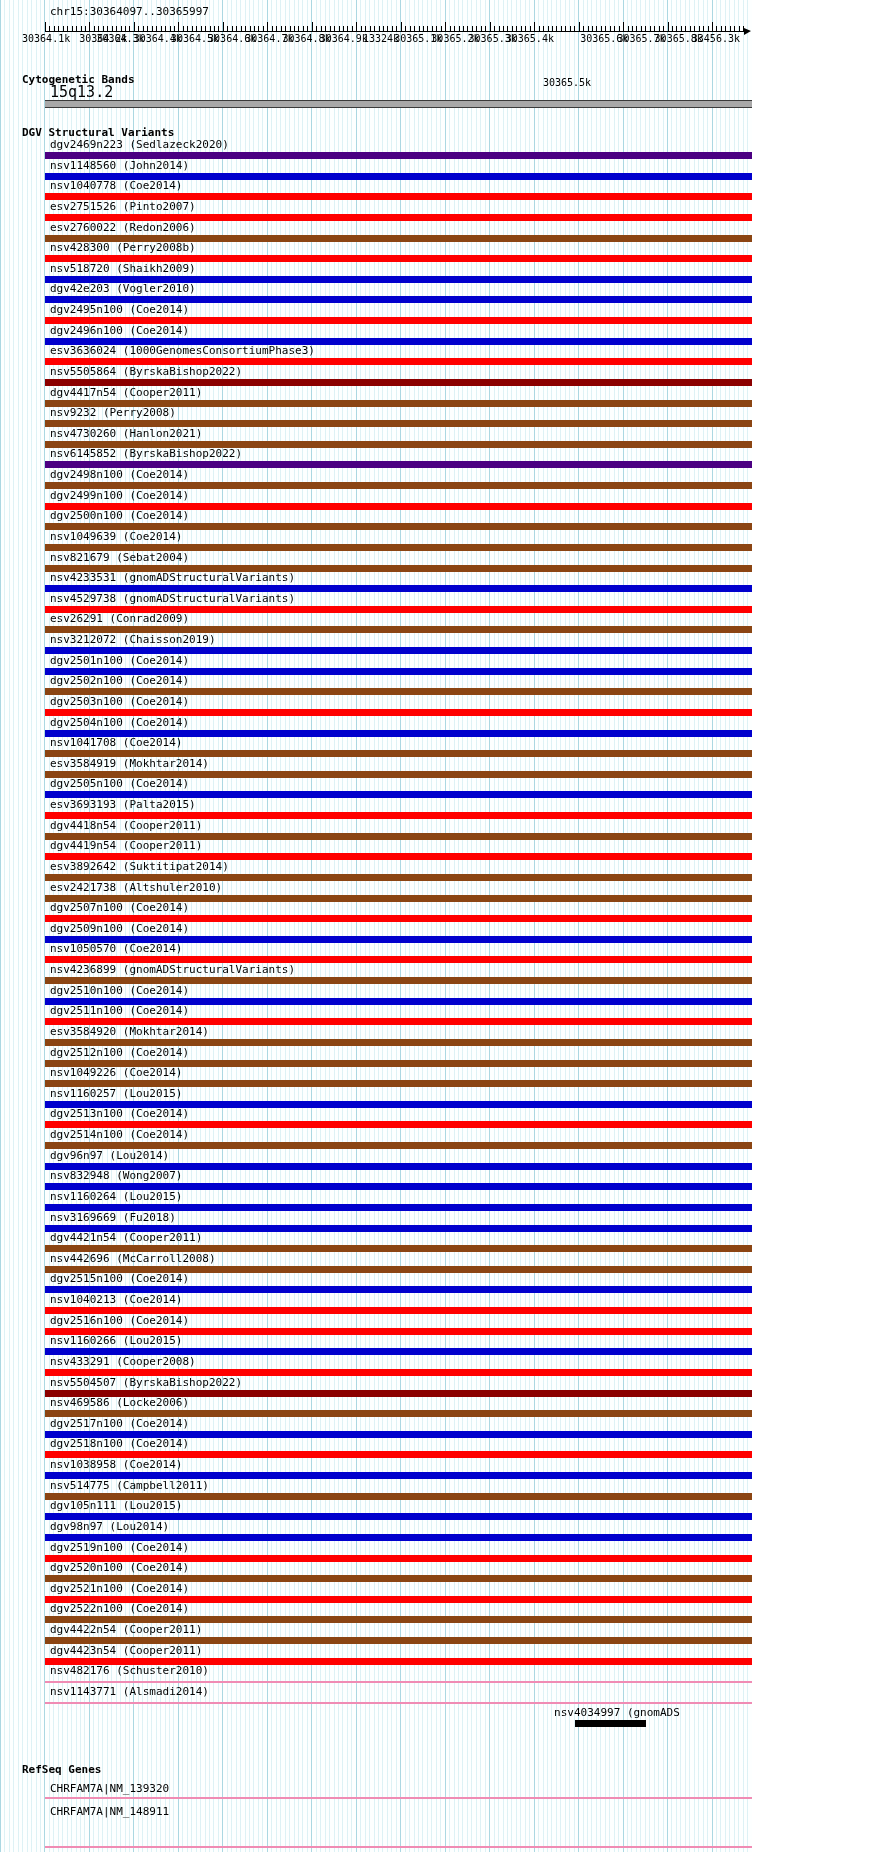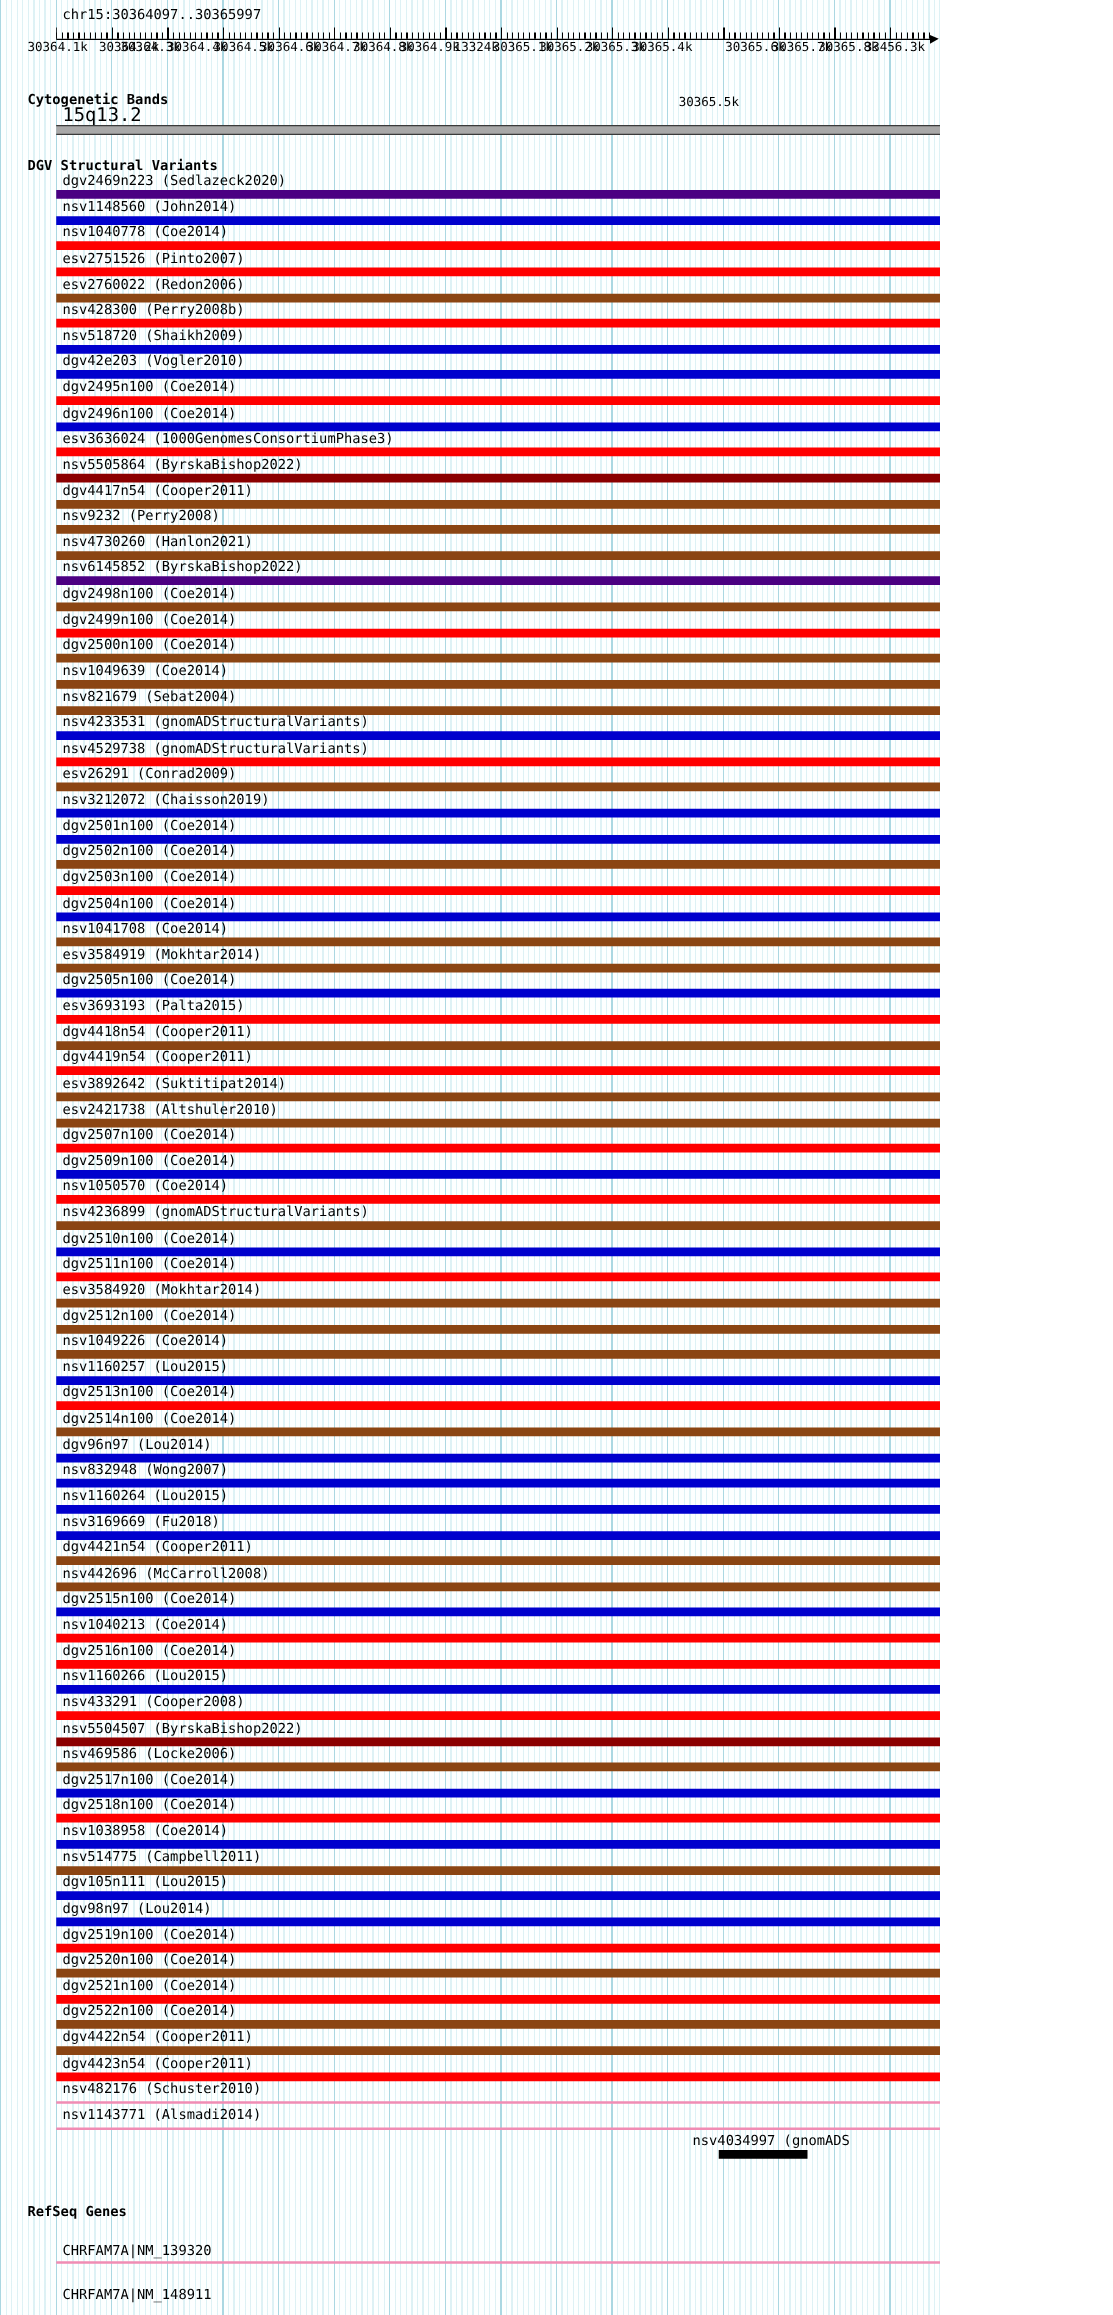--- a/index.html
+++ b/index.html
@@ -104,21 +104,21 @@
     margin-top:4px;
   }
   .refseq { margin-top:36px; }
   .gene { margin-left:45px; }
   .gene-label {
     font-size:11px;
     line-height:13px;
     height:13px;
     padding-left:5px;
     white-space:nowrap;
-    margin-top:18px;
+    margin-top:6px;
   }
   .gene-line {
     height:2px;
     width:100%;
     margin-top:2px;
   }
 </style>
 </head>
 <body>
 

